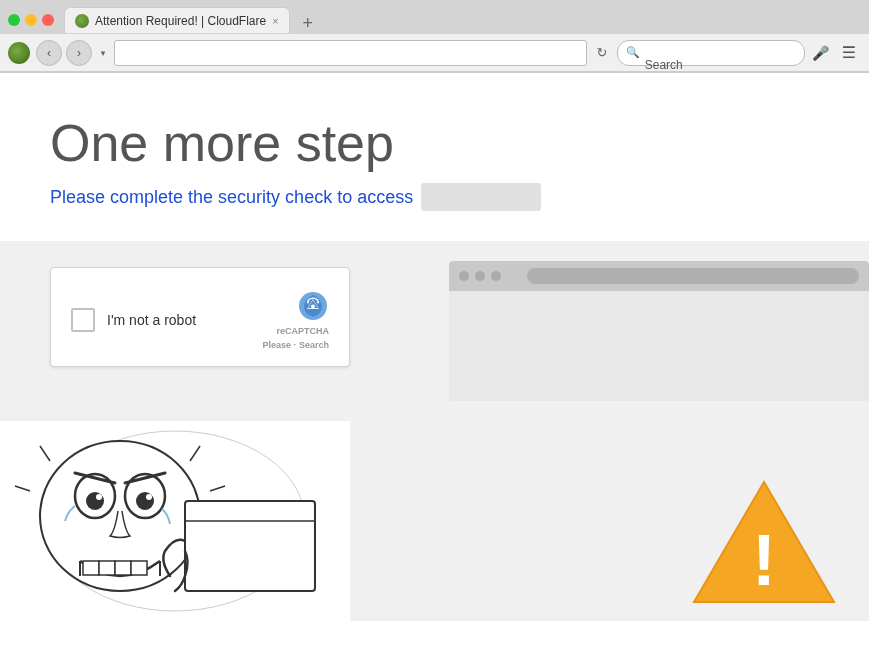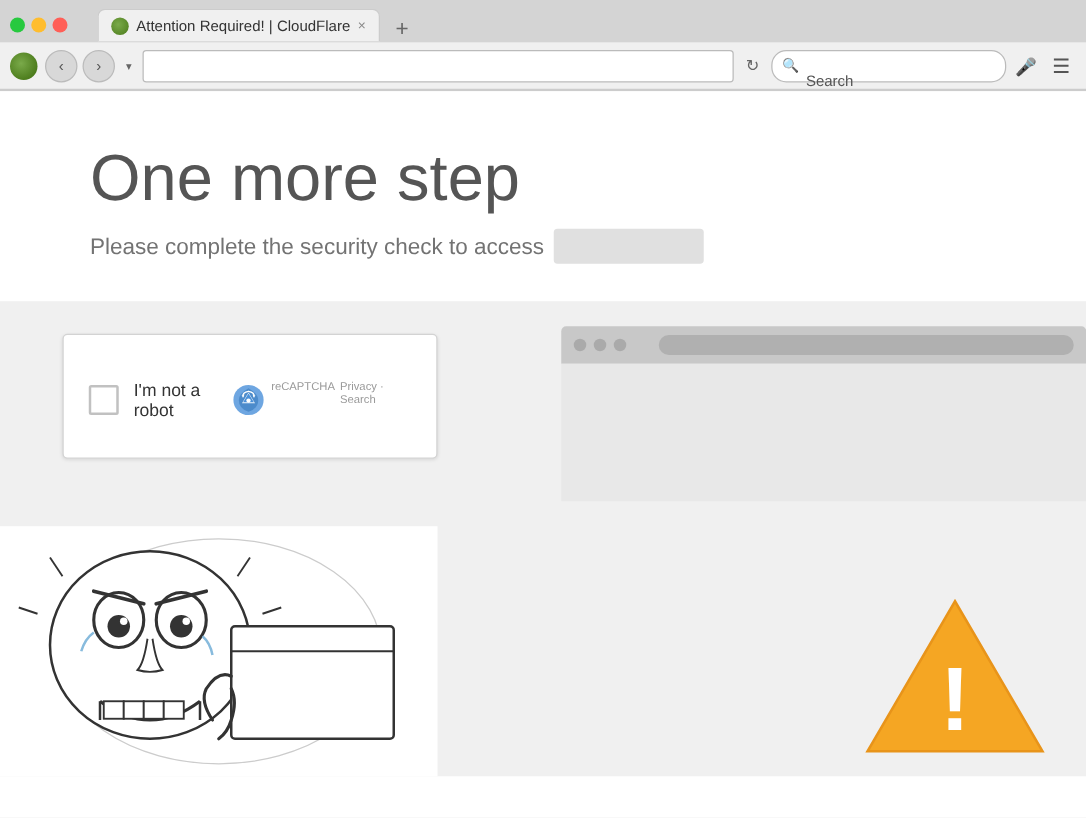--- a/index.html
+++ b/index.html
@@ -11,21 +11,20 @@
       background: #e8e8e8;
       border-bottom: 1px solid #ccc;
     }
 
     .title-bar {
       display: flex;
       align-items: center;
       padding: 6px 8px 0 8px;
       background: #d4d4d4;
       height: 34px;
-      gap: 14px;
     }
 
     .traffic-lights {
       display: flex;
       gap: 5px;
       margin-right: 10px;
     }
 
     .traffic-light {
       width: 12px;
@@ -197,33 +196,33 @@
       align-items: center;
       justify-content: center;
       font-size: 16px;
       color: #555;
       cursor: pointer;
     }
 
     
     .page-content {
       background: #fff;
-      padding: 40px 50px 0 72px;
+      padding: 40px 50px 0 50px;
     }
 
     .main-heading {
       font-size: 52px;
       font-weight: 300;
       color: #555;
       margin-bottom: 10px;
     }
 
     .sub-heading {
       font-size: 18px;
-      color: #737373;
+      color: #1d4ed8;
       display: flex;
       align-items: center;
       gap: 8px;
       margin-bottom: 30px;
     }
 
     .domain-box {
       background: #e0e0e0;
       border-radius: 3px;
       padding: 3px 12px;
@@ -276,23 +275,24 @@
       flex-shrink: 0;
     }
 
     .captcha-label {
       font-size: 14px;
       color: #333;
     }
 
     .captcha-right {
       display: flex;
-      flex-direction: row;
-      align-items: flex-start;
+      flex-direction: column;
+      align-items: flex-end;
       gap: 4px;
+      font-weight: bold;
     }
 
     .recaptcha-logo {
       width: 32px;
       height: 32px;
     }
 
     .recaptcha-text {
       font-size: 9px;
       color: #999;
@@ -445,21 +445,21 @@
         <path d="M32 20 L42 36 L22 36 Z" fill="#4a90d9"></path>
         <circle cx="32" cy="33" r="4" fill="white"></circle>
 
         <path d="M22 26 Q20 18 32 16" stroke="white" stroke-width="2.5" fill="none" stroke-linecap="round"></path>
         <path d="M42 26 Q44 18 32 16" stroke="white" stroke-width="2.5" fill="none" stroke-linecap="round"></path>
         <polygon points="19,24 22,26 25,22" fill="white"></polygon>
         <polygon points="45,24 42,26 39,22" fill="white"></polygon>
       </svg>
       <div class="recaptcha-text">reCAPTCHA</div>
       <div class="recaptcha-links">
-        <span>Privacy</span><span> · </span><span>Search</span>
+        <span>Please</span><span> · </span><span>Search</span>
       </div>
     </div>
   </div>
 
   <div class="browser-mockup">
     <div class="mockup-titlebar">
       <div class="mockup-dot"></div>
       <div class="mockup-dot"></div>
       <div class="mockup-dot"></div>
       <div class="mockup-urlbar"></div>

